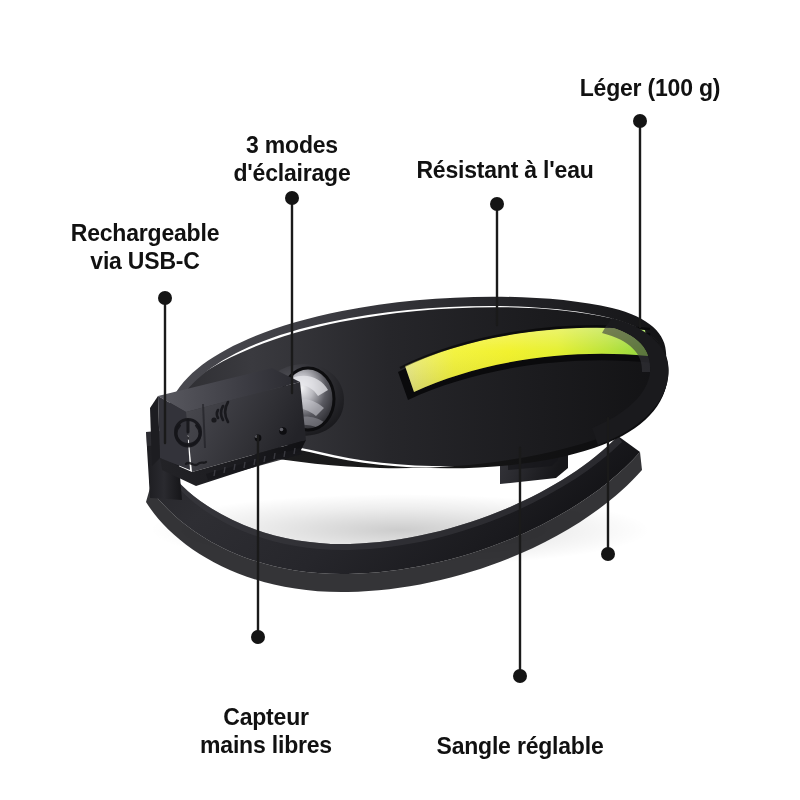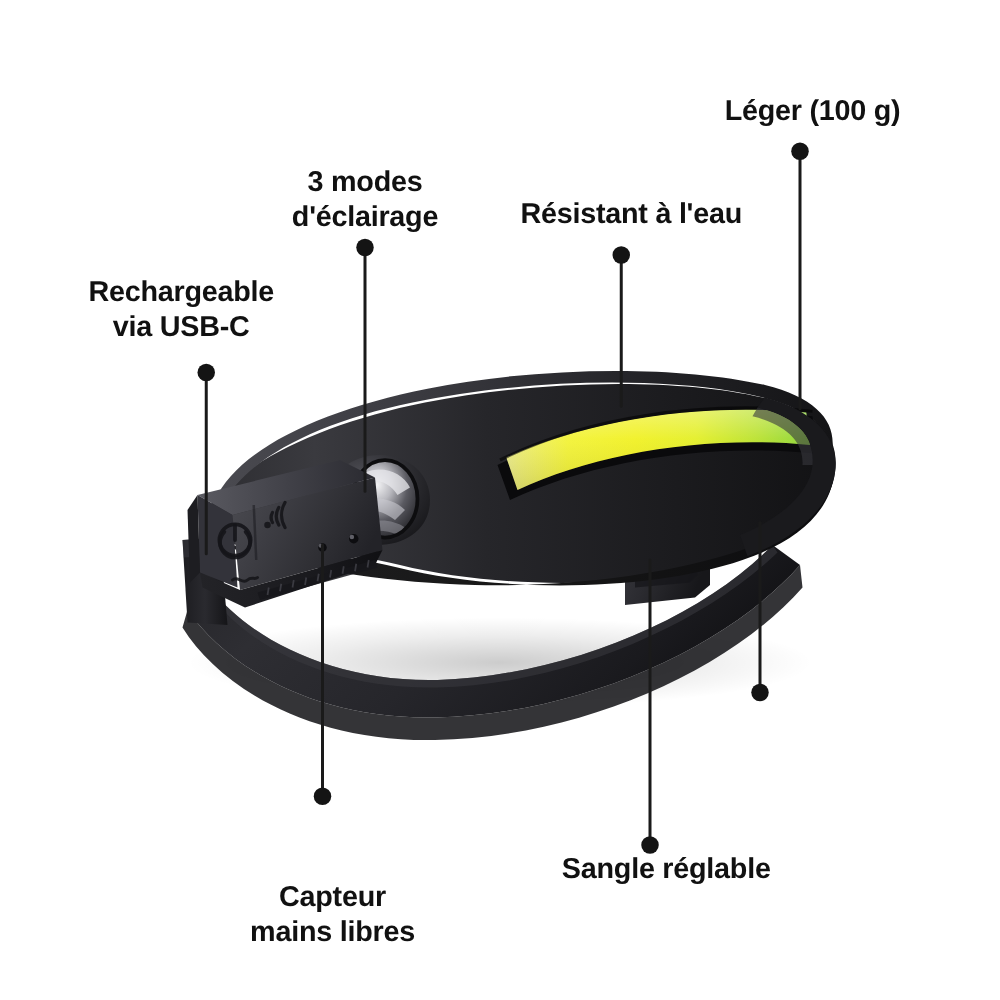--- a/index.html
+++ b/index.html
@@ -36,21 +36,21 @@
     text-align: center;
     transform: translateX(-50%);
   }
 
   
   #lbl-leger      { left: 650px; top: 74px;  }
   #lbl-modes      { left: 292px; top: 131px; }
   #lbl-eau        { left: 505px; top: 156px; }
   #lbl-recharge   { left: 145px; top: 219px; }
   #lbl-faisceau   { left: 630px; top: 572px; }
-  #lbl-sangle     { left: 520px; top: 680px; margin-left: 13px; }
+  #lbl-sangle     { left: 520px; top: 732px; }
   #lbl-capteur    { left: 266px; top: 655px; margin-top: 48px; }
 
   
   #leader-lines {
     position: absolute;
     left: 0; top: 0;
     width: 800px;
     height: 800px;
     pointer-events: none;
   }

